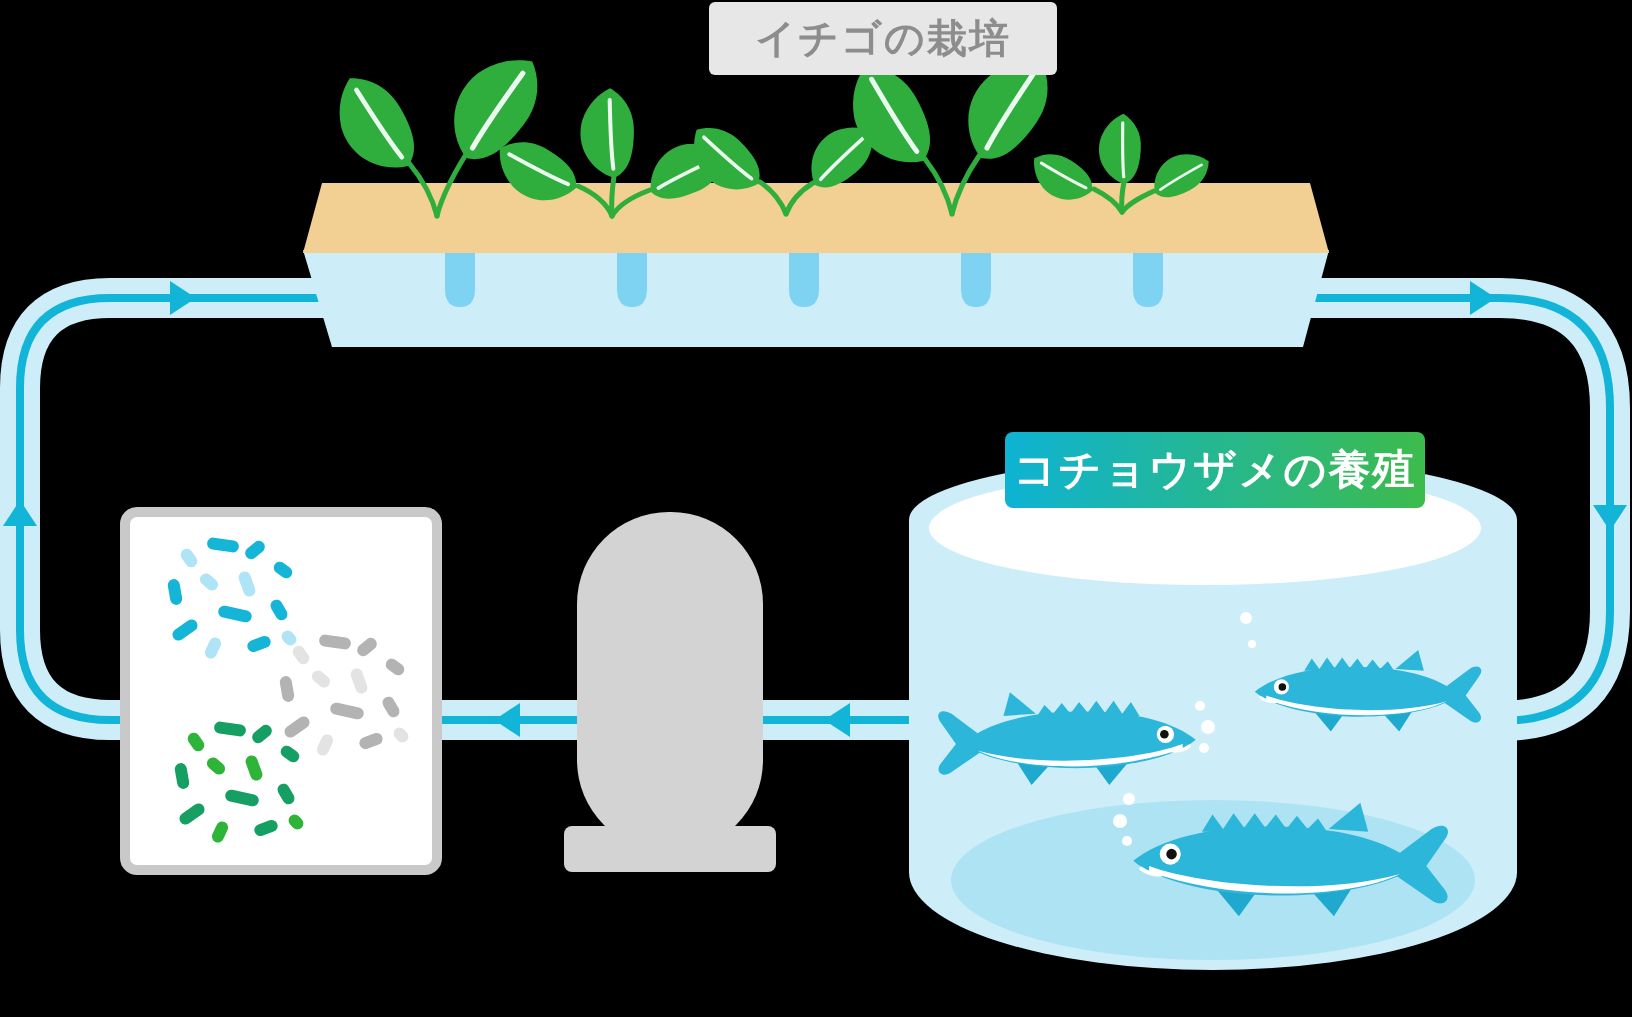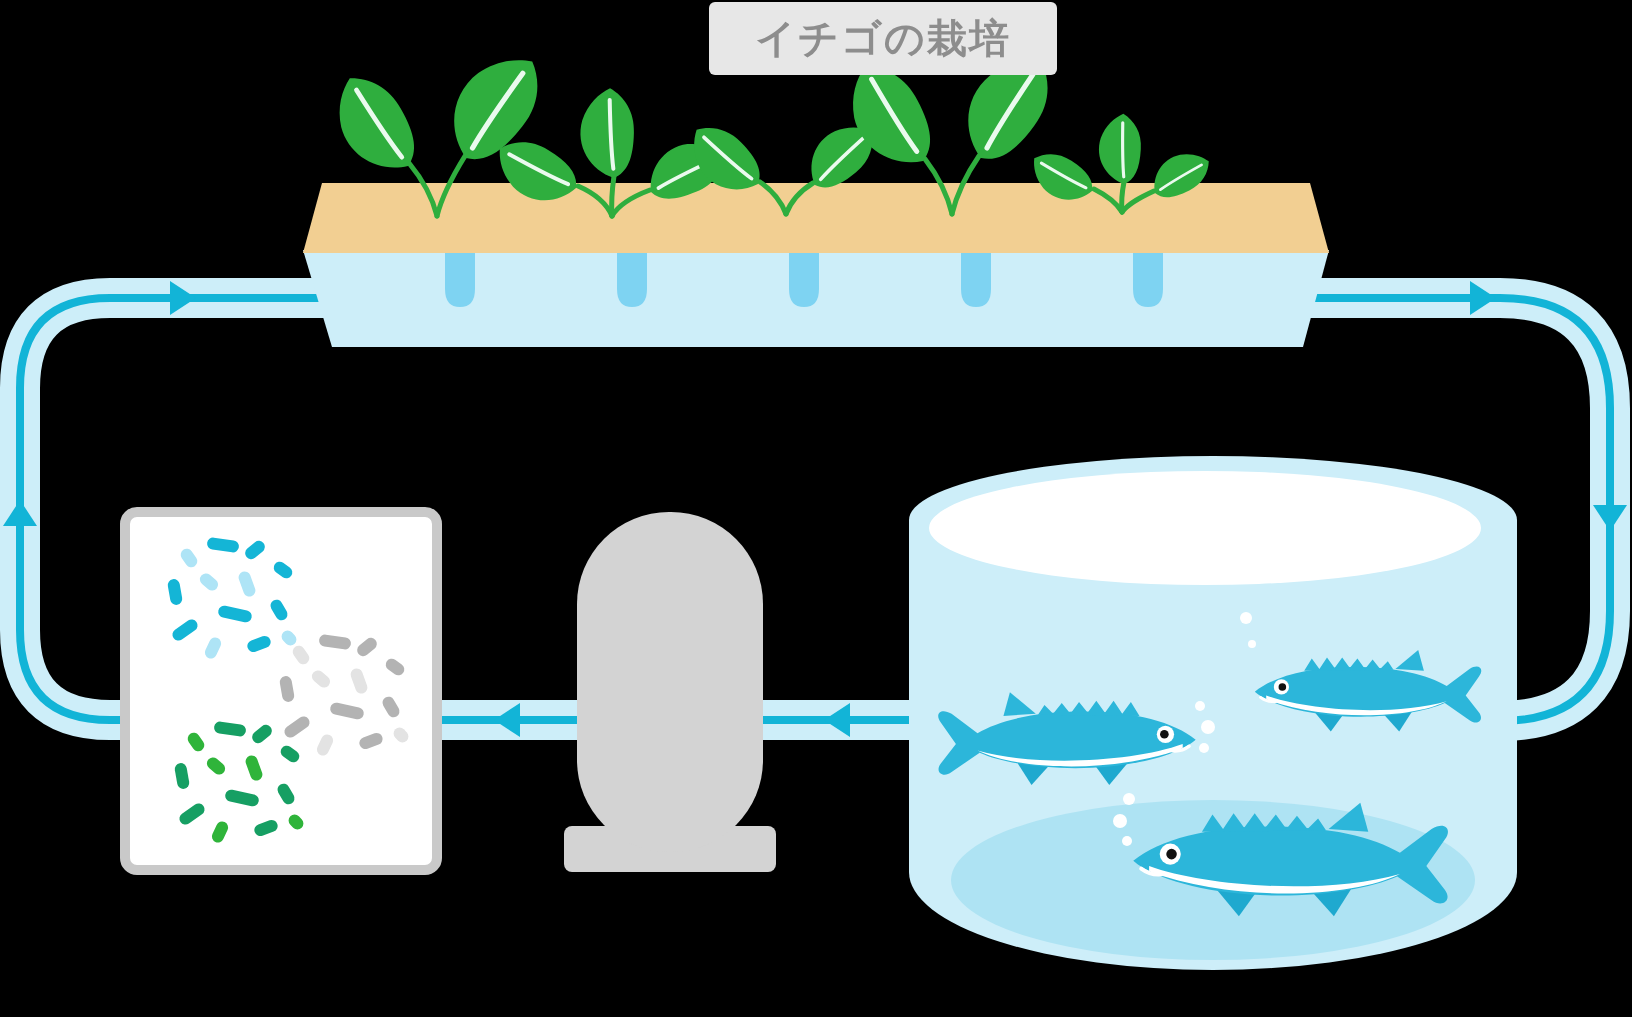--- a/index.html
+++ b/index.html
@@ -170,13 +170,14 @@
       <circle cx="1246" cy="618" r="6"></circle>
           <circle cx="1252" cy="644" r="4"></circle>
       <circle cx="1129" cy="799" r="6"></circle>
           <circle cx="1120" cy="821" r="7"></circle>
           <circle cx="1127" cy="841" r="5"></circle>
     </g>
   </g>
 </svg>
 
 <div class="label label-strawberry">イチゴの栽培</div>
+<div class="label label-sturgeon">コチョウザメの養殖</div>
 </div>
 
 </body></html>

